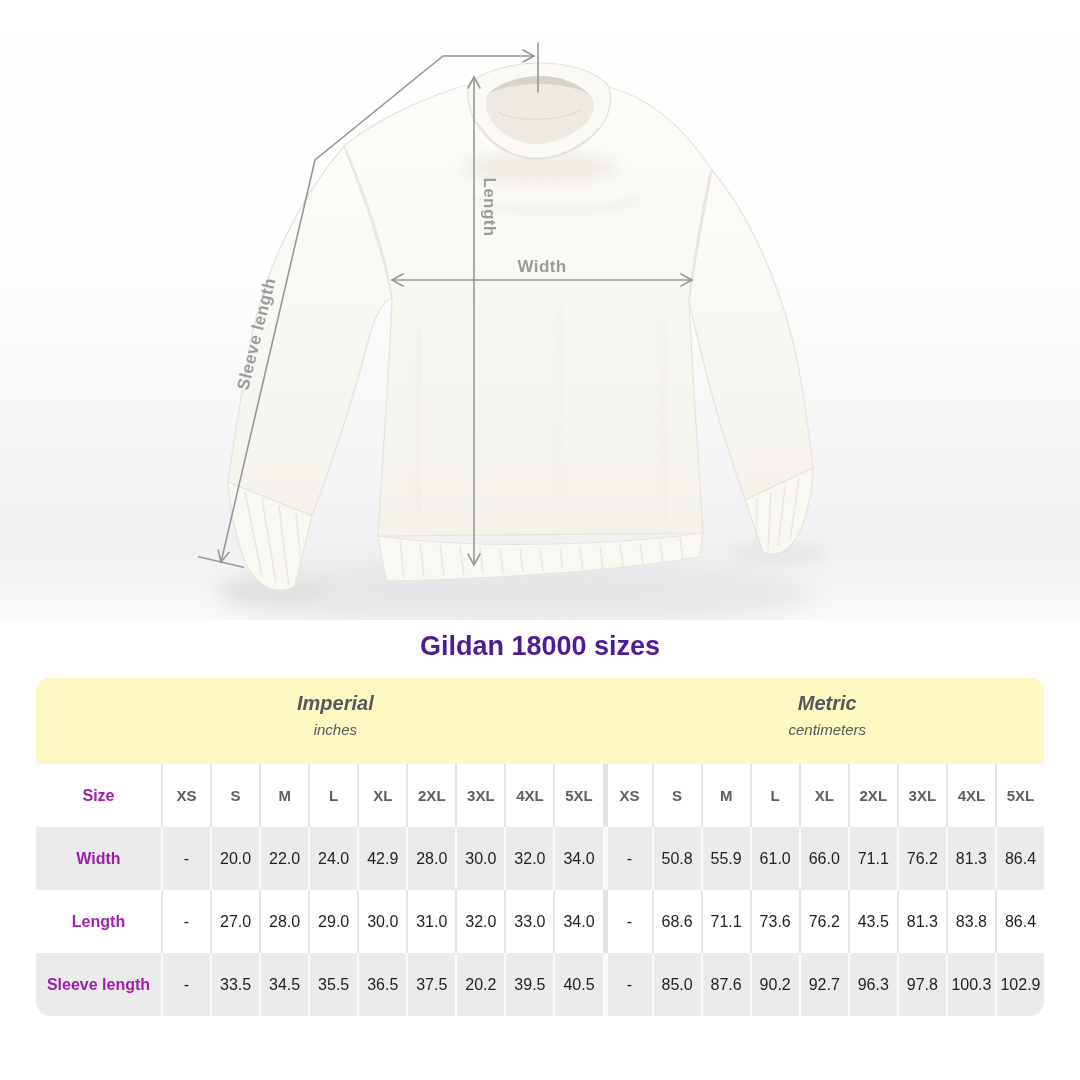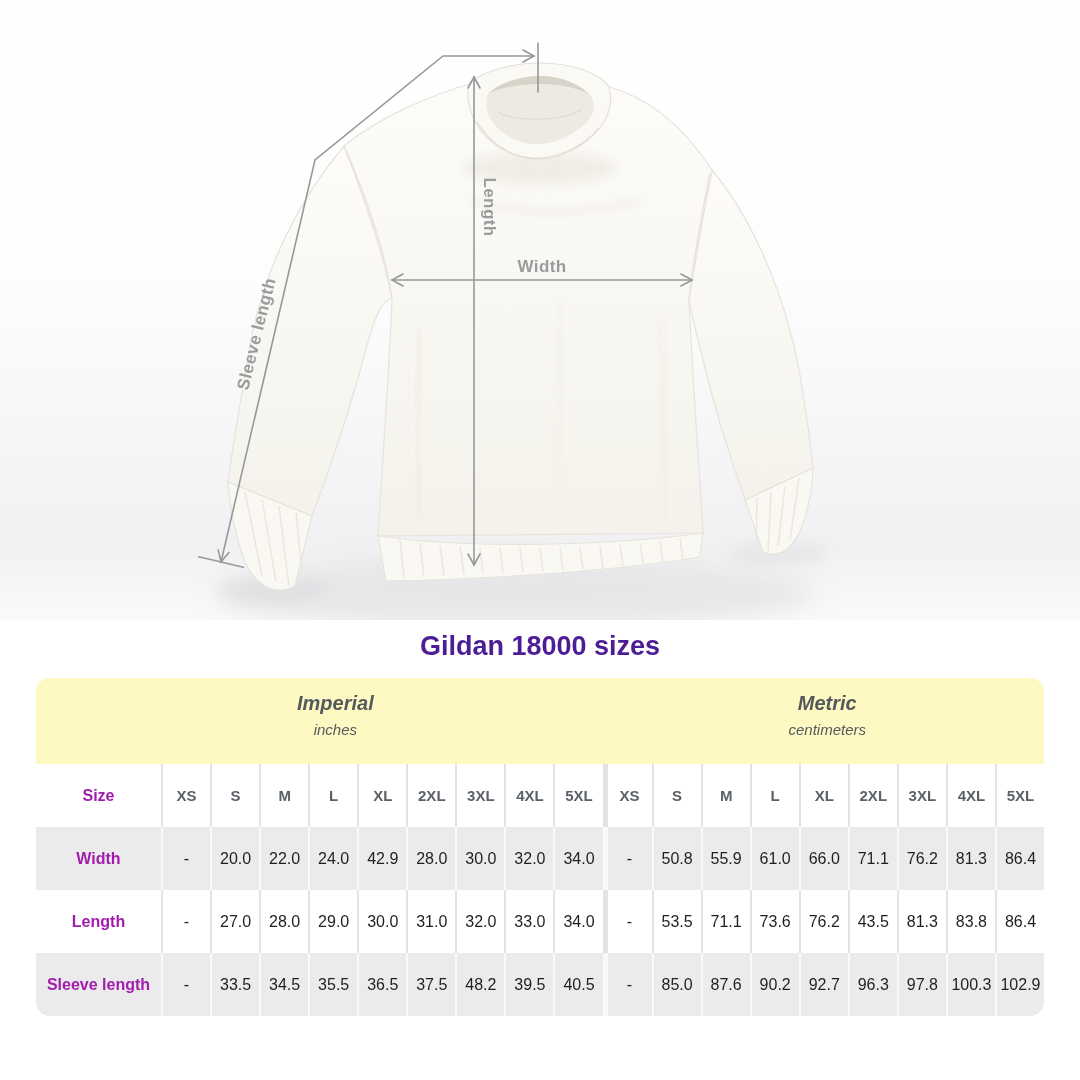--- a/index.html
+++ b/index.html
@@ -183,36 +183,36 @@
         <div class="cell ">-</div>
         <div class="cell ">27.0</div>
         <div class="cell ">28.0</div>
         <div class="cell ">29.0</div>
         <div class="cell ">30.0</div>
         <div class="cell ">31.0</div>
         <div class="cell ">32.0</div>
         <div class="cell ">33.0</div>
         <div class="cell ">34.0</div>
         <div class="cell grp">-</div>
-        <div class="cell ">53.5</div>
+        <div class="cell ">68.6</div>
         <div class="cell ">71.1</div>
         <div class="cell ">73.6</div>
         <div class="cell ">76.2</div>
         <div class="cell ">43.5</div>
         <div class="cell ">81.3</div>
         <div class="cell ">83.8</div>
         <div class="cell ">86.4</div>
         <div class="cell lbl c0 shaded">Sleeve length</div>
         <div class="cell  shaded">-</div>
         <div class="cell  shaded">33.5</div>
         <div class="cell  shaded">34.5</div>
         <div class="cell  shaded">35.5</div>
         <div class="cell  shaded">36.5</div>
         <div class="cell  shaded">37.5</div>
-        <div class="cell  shaded">48.2</div>
+        <div class="cell  shaded">20.2</div>
         <div class="cell  shaded">39.5</div>
         <div class="cell  shaded">40.5</div>
         <div class="cell grp shaded">-</div>
         <div class="cell  shaded">85.0</div>
         <div class="cell  shaded">87.6</div>
         <div class="cell  shaded">90.2</div>
         <div class="cell  shaded">92.7</div>
         <div class="cell  shaded">96.3</div>
         <div class="cell  shaded">97.8</div>
         <div class="cell  shaded">100.3</div>

